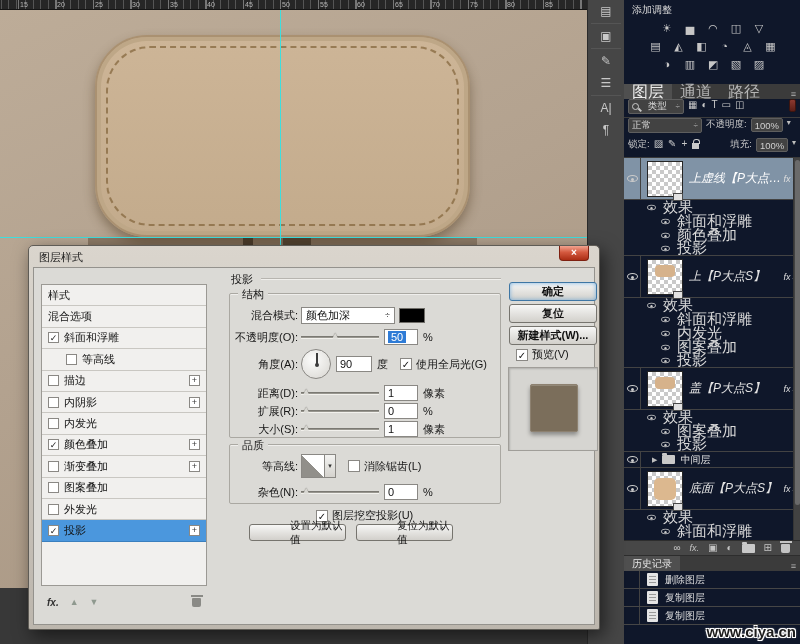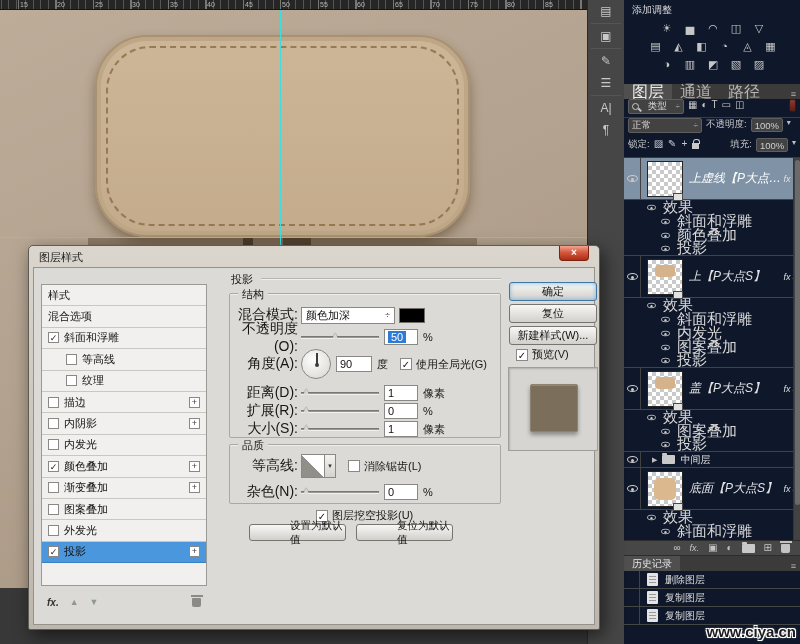--- a/index.html
+++ b/index.html
@@ -145,21 +145,21 @@
   .dtrash { position:relative; width:9px; height:9px; background:#8a8a86; border-radius:1px 1px 2px 2px; margin-left:auto; }
   .dtrash::before { content:""; position:absolute; top:-3px; left:-1.5px; width:12px; height:2px; background:#8a8a86; }
 
   .sec-title { position:absolute; left:202px; top:26px; font-size:11px; color:#161616; }
   .sec-rule { position:absolute; left:232px; top:32px; width:240px; height:1px; background:#b7b5b0; box-shadow:0 1px 0 #f0efec; }
   .gb { position:absolute; border:1px solid #aaa8a2; border-radius:2px; box-shadow:inset 0 1px 0 rgba(255,255,255,.55); }
   .gb-struct { left:200px; top:47px; width:272px; height:145px; }
   .gb-quality { left:200px; top:198px; width:272px; height:60px; }
   .gb-label { position:absolute; top:-7px; left:8px; background:#dbdad6; padding:0 4px; font-size:11px; color:#161616; }
   .drow { position:absolute; left:0; width:100%; display:flex; align-items:center; height:18px; }
-  .dlabel { width:68px; flex:none; text-align:right; font-size:14px; color:#161616; }
+  .dlabel { width:68px; flex:none; text-align:right; font-size:11px; color:#161616; }
   .wcombo { width:94px; height:17px; margin-left:3px; background:#fff; border:1px solid #8a8884;
             font-size:11px; color:#111; display:flex; align-items:center; justify-content:space-between; padding:0 4px; }
   .warrow { font-size:9px; color:#333; }
   .blackswatch { width:26px; height:15px; background:#000; border:1px solid #6f6d68; margin-left:4px; }
   .trackwrap { position:relative; width:78px; height:12px; margin-left:3px; flex:none; }
   .track { position:absolute; left:0; top:5px; width:78px; height:3px; background:#98968f;
            border-top:1px solid #7b7973; border-bottom:1px solid #f2f1ed; }
   .sthumb { position:absolute; top:-1px; font-size:9px; color:#d8d7d2; text-shadow:0 0 1px #55534e; }
   .vfield { width:34px; height:16px; background:#fff; border:1px solid #8a8884; font-size:11px;
             display:flex; align-items:center; padding-left:3px; margin-left:5px; color:#111; flex:none; }
@@ -176,21 +176,21 @@
                    background:linear-gradient(45deg,#918f8a 49.5%,#fff 50%); border:1px solid #8a8884; }
   .contour-arrow { width:11px; height:24px; flex:none; background:linear-gradient(#f3f3f1,#d5d3ce);
                    border:1px solid #8a8884; border-left:none; font-size:7px; color:#333;
                    display:flex; align-items:center; justify-content:center; }
   .knock { position:absolute; left:287px; top:262px; display:flex; align-items:center; }
   .knock .dcheck { margin-left:0; }
   .btn { background:linear-gradient(#f7f7f6,#e4e3e0 50%,#d2d0cb); border:1px solid #76746e; border-radius:3px;
          font-size:11px; color:#111; display:flex; align-items:center; justify-content:center; }
   .defbtn { position:absolute; top:278px; width:97px; height:17px; font-size:10.5px;padding-left:40px; }
   .db1 { left:220px; } .db2 { left:327px; }
-  .sidebtn { position:absolute; left:480px; width:88px; height:19px; }
+  .sidebtn { position:absolute; left:480px; width:88px; height:19px;font-weight:bold; }
   .ok { top:36px; box-shadow:inset 0 0 4px #7ab0dd; border-color:#3e76a4; }
   .reset { top:58px; } .newstyle { top:80px; }
   .pvcheck { position:absolute; left:487px; top:101px; display:flex; align-items:center; }
   .pvcheck .dcheck { margin-left:0; }
   .pvbox { position:absolute; left:479px; top:121px; width:90px; height:84px; background:#d6d5d1;
            border:1px solid #a09e99; box-shadow:inset 1px 1px 2px rgba(0,0,0,.18); }
   .pvswatch { position:absolute; left:21px; top:16px; width:48px; height:48px; background:#7b6e5b;
               border:1px solid #8d8170; border-radius:2px;
               box-shadow:0 3px 4px rgba(0,0,0,.35), inset 0 1px 0 rgba(255,255,255,.18); }
 
@@ -516,24 +516,20 @@
           <span>混合选项</span>
         </div>
       <div class="sl-row">
           <span class="cb">✓</span>
           <span>斜面和浮雕</span>
         </div>
       <div class="sl-row indent">
           <span class="cb"></span>
           <span>等高线</span>
         </div>
-      <div class="sl-row indent">
-          <span class="cb"></span>
-          <span>纹理</span>
-        </div>
       <div class="sl-row">
           <span class="cb"></span>
           <span>描边</span>
           <span class="plus">+</span>
         </div>
       <div class="sl-row">
           <span class="cb"></span>
           <span>内阴影</span>
           <span class="plus">+</span>
         </div>

